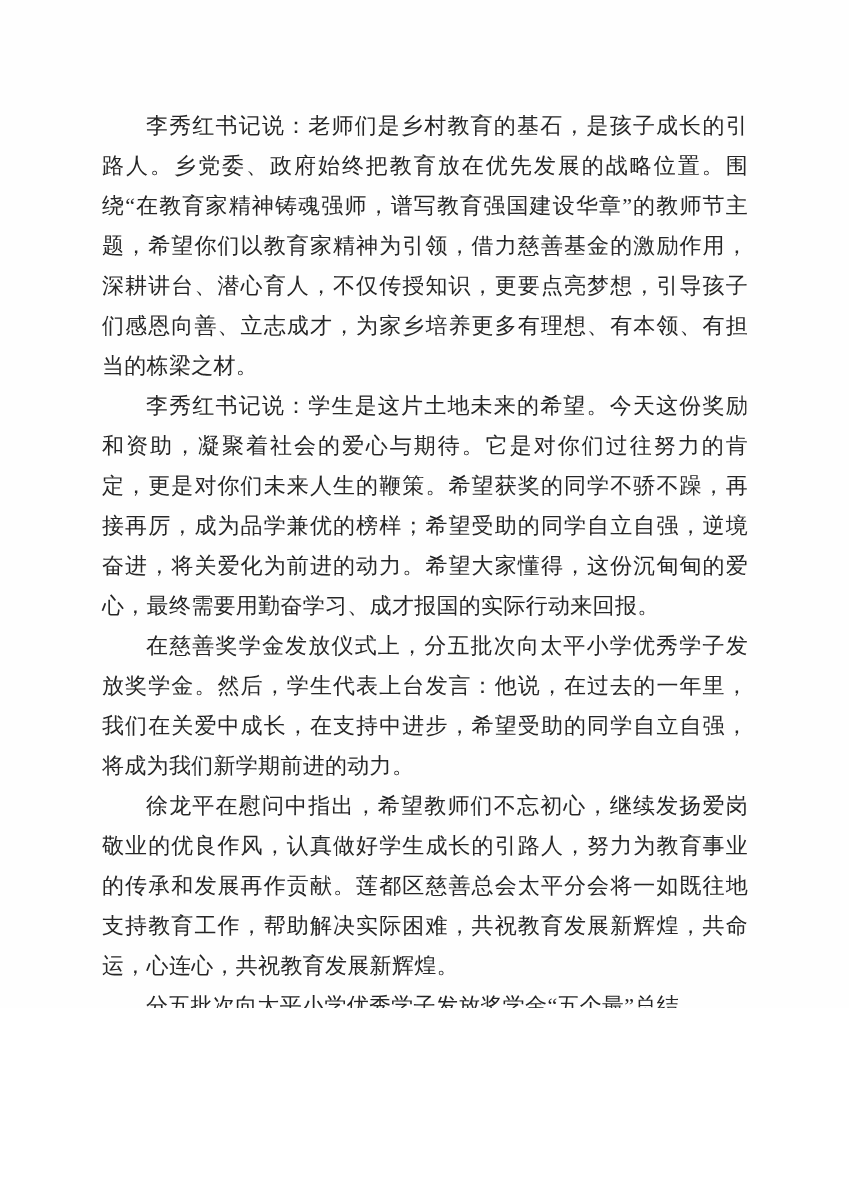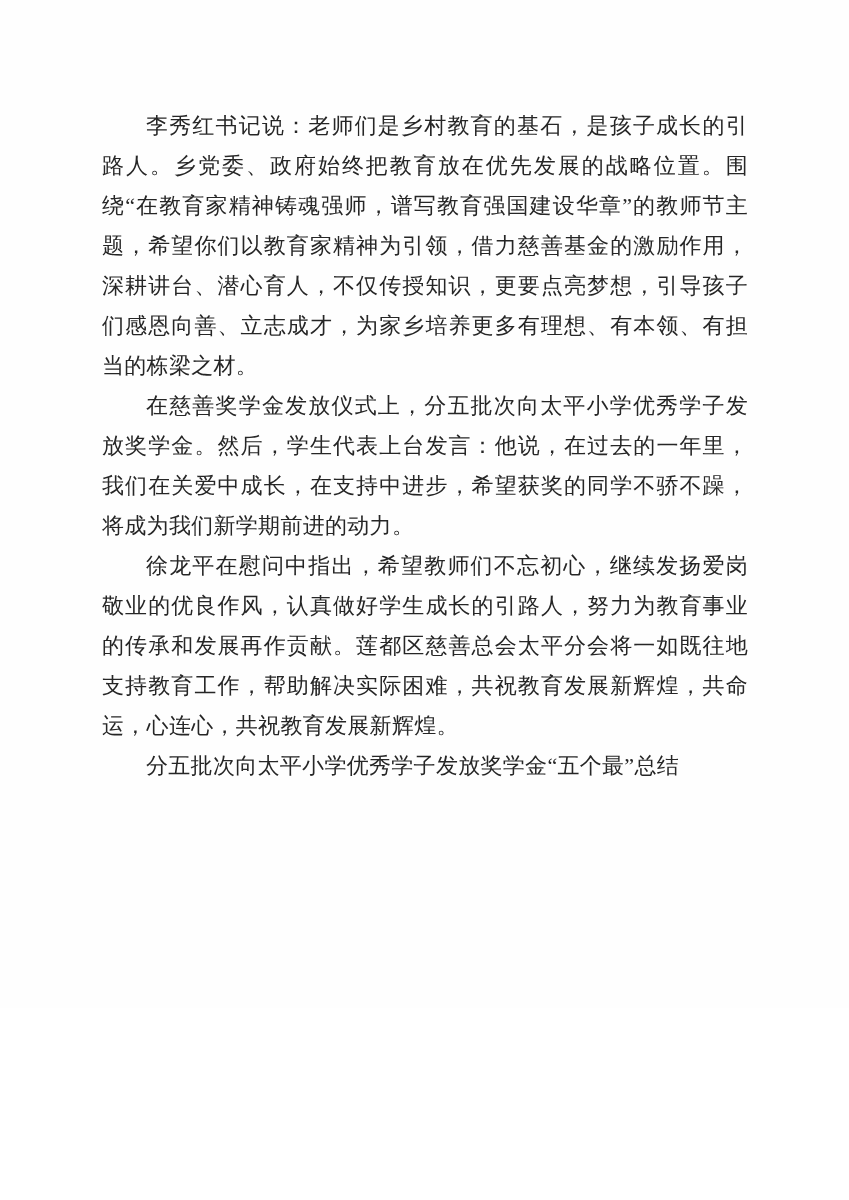--- a/index.html
+++ b/index.html
@@ -42,18 +42,19 @@
     color: #333333;
     font-family: "Liberation Serif", "DejaVu Serif", serif;
   }
 </style>
 </head>
 <body>
 
 <div class="page">
   <div class="text-block">
     <p class="para">李秀红书记说：老师们是乡村教育的基石，是孩子成长的引路人。乡党委、政府始终把教育放在优先发展的战略位置。围绕“在教育家精神铸魂强师，谱写教育强国建设华章”的教师节主题，希望你们以教育家精神为引领，借力慈善基金的激励作用，深耕讲台、潜心育人，不仅传授知识，更要点亮梦想，引导孩子们感恩向善、立志成才，为家乡培养更多有理想、有本领、有担当的栋梁之材。</p>
-    <p class="para">在慈善奖学金发放仪式上，分五批次向太平小学优秀学子发放奖学金。然后，学生代表上台发言：他说，在过去的一年里，我们在关爱中成长，在支持中进步，希望获奖的同学不骄不躁，将成为我们新学期前进的动力。</p>
+    <p class="para">李秀红书记说：学生是这片土地未来的希望。今天这份奖励和资助，凝聚着社会的爱心与期待。它是对你们过往努力的肯定，更是对你们未来人生的鞭策。希望获奖的同学不骄不躁，再接再厉，成为品学兼优的榜样；希望受助的同学自立自强，逆境奋进，将关爱化为前进的动力。希望大家懂得，这份沉甸甸的爱心，最终需要用勤奋学习、成才报国的实际行动来回报。</p>
+    <p class="para">在慈善奖学金发放仪式上，分五批次向太平小学优秀学子发放奖学金。然后，学生代表上台发言：他说，在过去的一年里，我们在关爱中成长，在支持中进步，希望受助的同学自立自强，将成为我们新学期前进的动力。</p>
     <p class="para">徐龙平在慰问中指出，希望教师们不忘初心，继续发扬爱岗敬业的优良作风，认真做好学生成长的引路人，努力为教育事业的传承和发展再作贡献。莲都区慈善总会太平分会将一如既往地支持教育工作，帮助解决实际困难，共祝教育发展新辉煌，共命运，心连心，共祝教育发展新辉煌。</p>
     <p class="para">分五批次向太平小学优秀学子发放奖学金“五个最”总结</p>
   </div>
   <div class="page-number">3</div>
 </div>
 
 </body></html>

